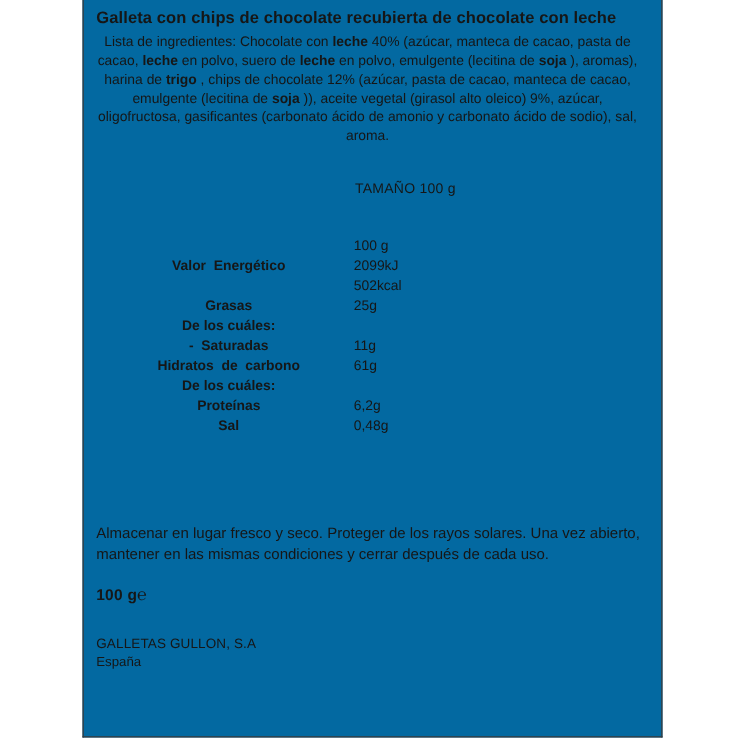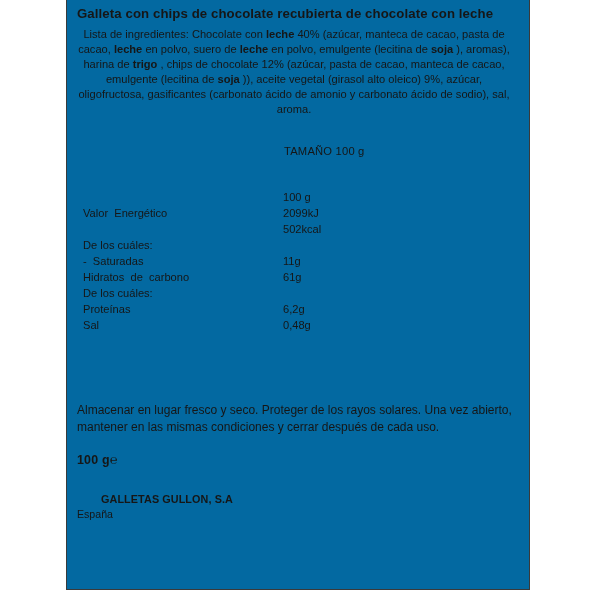--- a/index.html
+++ b/index.html
@@ -66,23 +66,24 @@
     width: 100%;
     border-collapse: collapse;
     font-size: 11.1px;
   }
   #nutrition-table td {
     padding: 0;
     vertical-align: top;
     line-height: 1.44;
   }
   #nutrition-table td.label {
-    text-align: left;
+    text-align: center;
     white-space: pre;
     padding-left: 6px;
+    font-weight: bold;
   }
   #nutrition-table td.value {
     text-align: left;
     white-space: pre;
     width: 120px;
     padding-right: 116px;
   }
   tr.indent td.label { padding-left: 14px; }
 
   
@@ -105,24 +106,23 @@
     font-size: 13px;
   }
 
   
   #manufacturer {
     margin-top: 24px;
     font-size: 10.6px;
     line-height: 1.5;
   }
   #manufacturer-name {
-    font-weight: bold;
+    font-weight: normal;
     font-size: 10.8px;
     letter-spacing: 0.1px;
-    margin-left: 24px;
   }
 </style>
 </head>
 <body>
 
 <div id="label-frame">
 
   <div class="pad">
 
     <div id="product-title">Galleta con chips de chocolate recubierta de chocolate con leche</div>
@@ -137,20 +137,24 @@
             <td class="label"></td>
             <td class="value">100 g</td>
           </tr>
           <tr>
             <td class="label">Valor  Energético</td>
             <td class="value">2099kJ</td>
           </tr>
           <tr>
             <td class="label"></td>
             <td class="value">502kcal</td>
+          </tr>
+          <tr>
+            <td class="label">Grasas</td>
+            <td class="value">25g</td>
           </tr>
           <tr class="indent">
             <td class="label">De los cuáles:</td>
             <td class="value"></td>
           </tr>
           <tr class="indent">
             <td class="label">-  Saturadas</td>
             <td class="value">11g</td>
           </tr>
           <tr>

